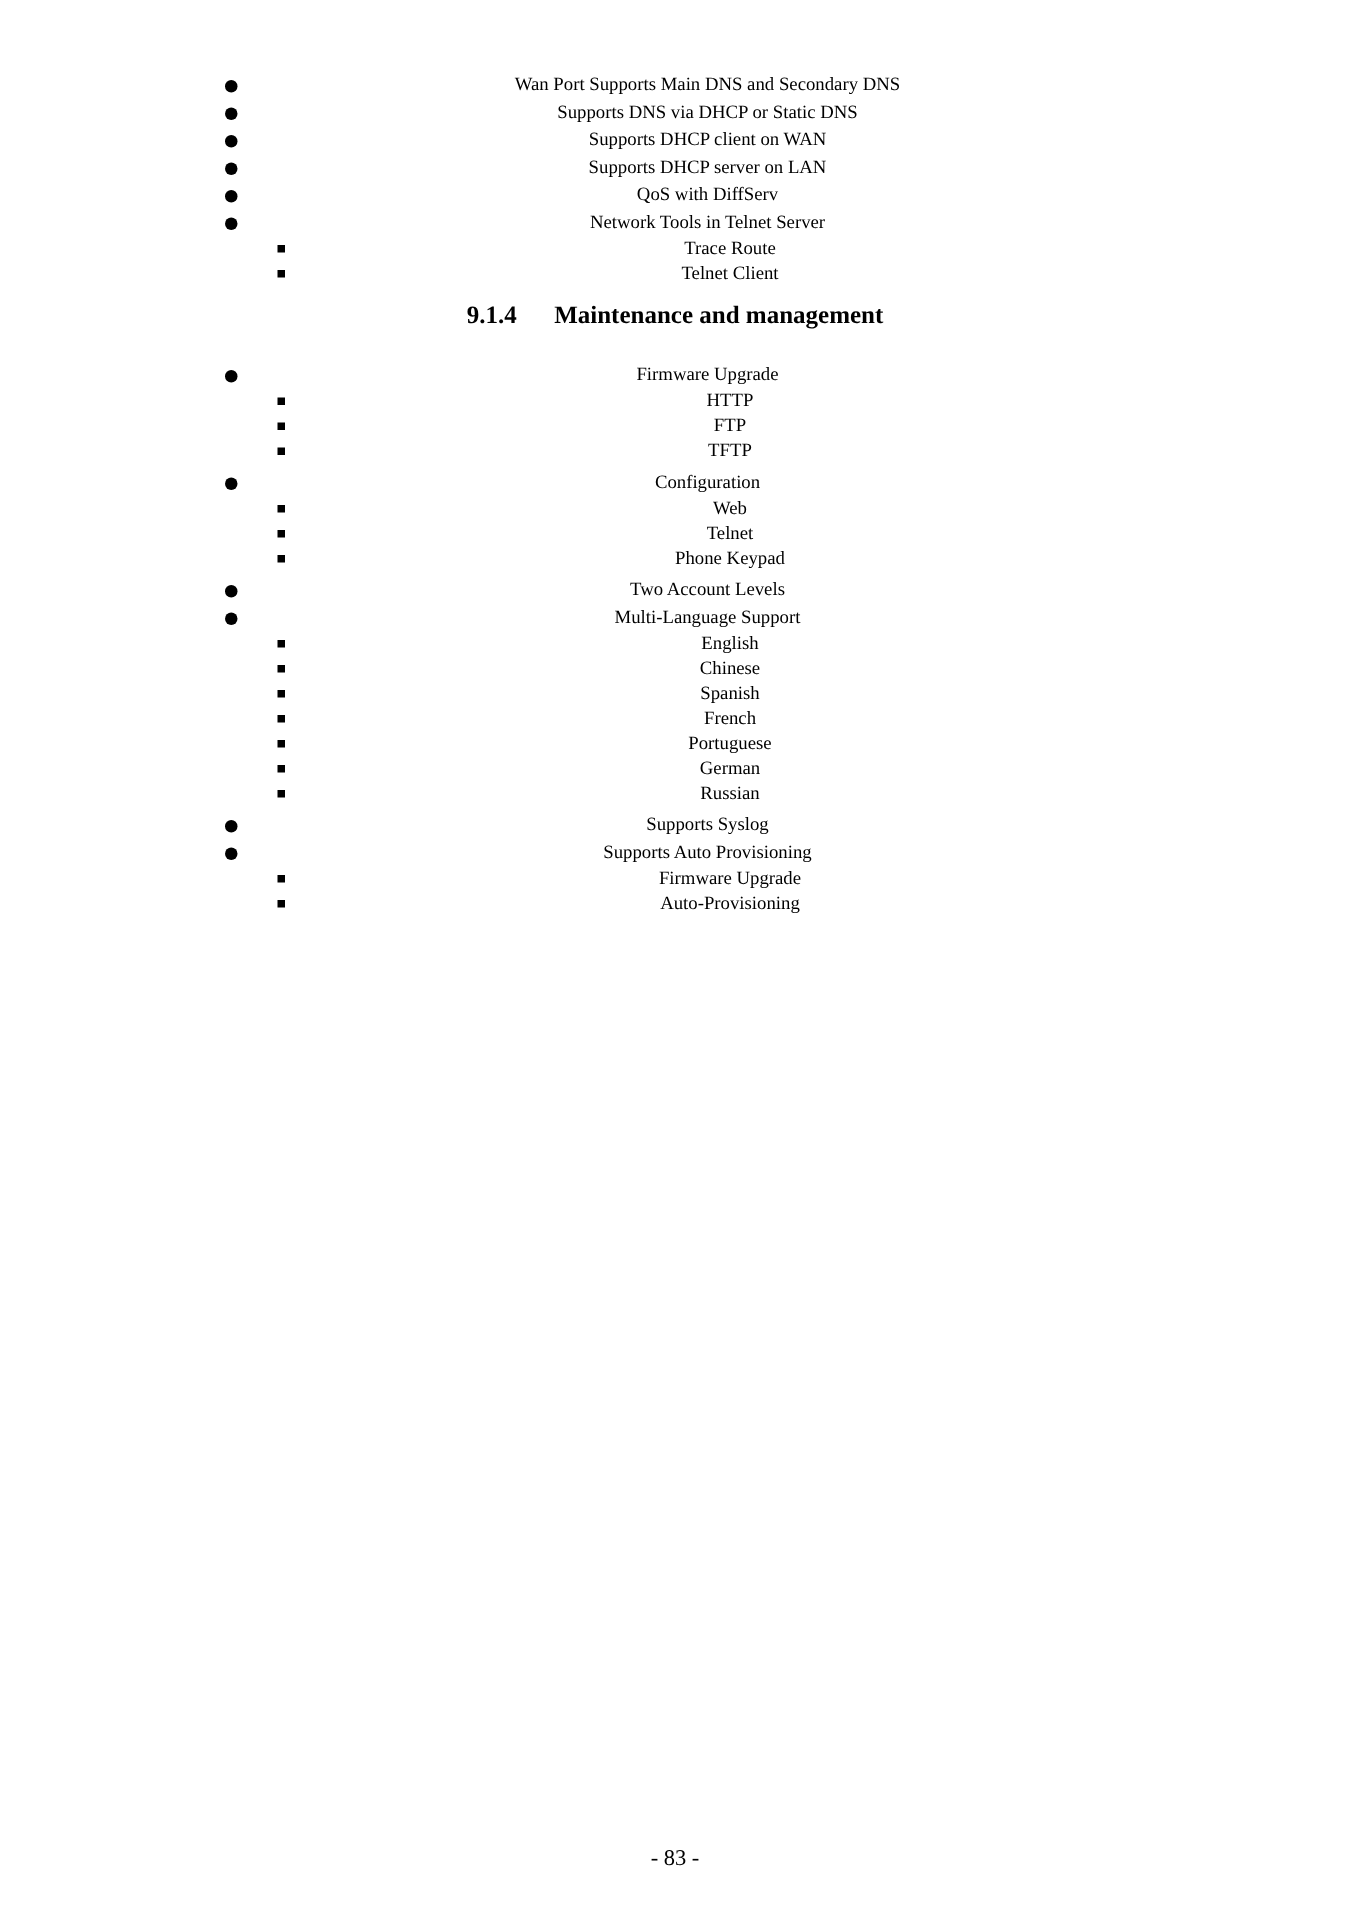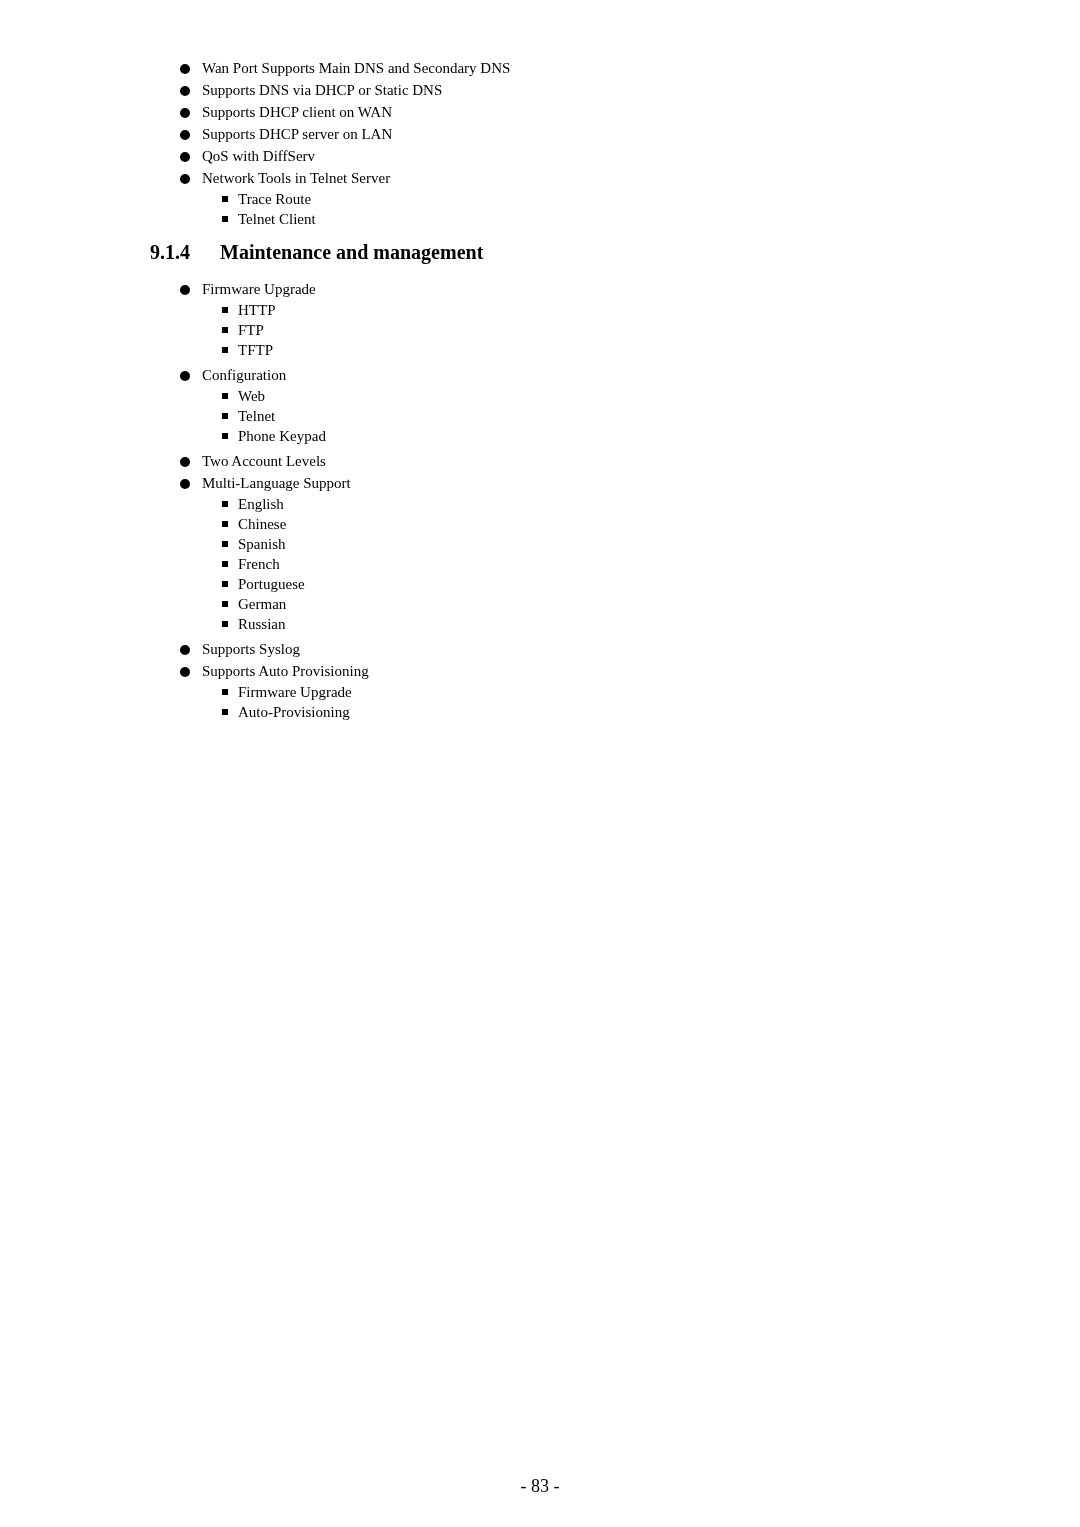--- a/index.html
+++ b/index.html
@@ -17,26 +17,27 @@
       min-height: 1527px;
       display: flex;
       flex-direction: column;
       align-items: center;
     }
 
     .page {
       width: 780px;
       padding: 60px 0 80px 0;
       flex: 1;
+      text-align: center;
     }
 
     .section-heading {
       font-size: 20px;
       font-weight: bold;
-      margin-bottom: 17px;
+      margin-bottom: 28px;
       margin-top: 10px;
     }
 
     .bullet-list {
       list-style: none;
       padding: 0;
       margin: 0 0 6px 0;
     }
 
     .bullet-list > li {

